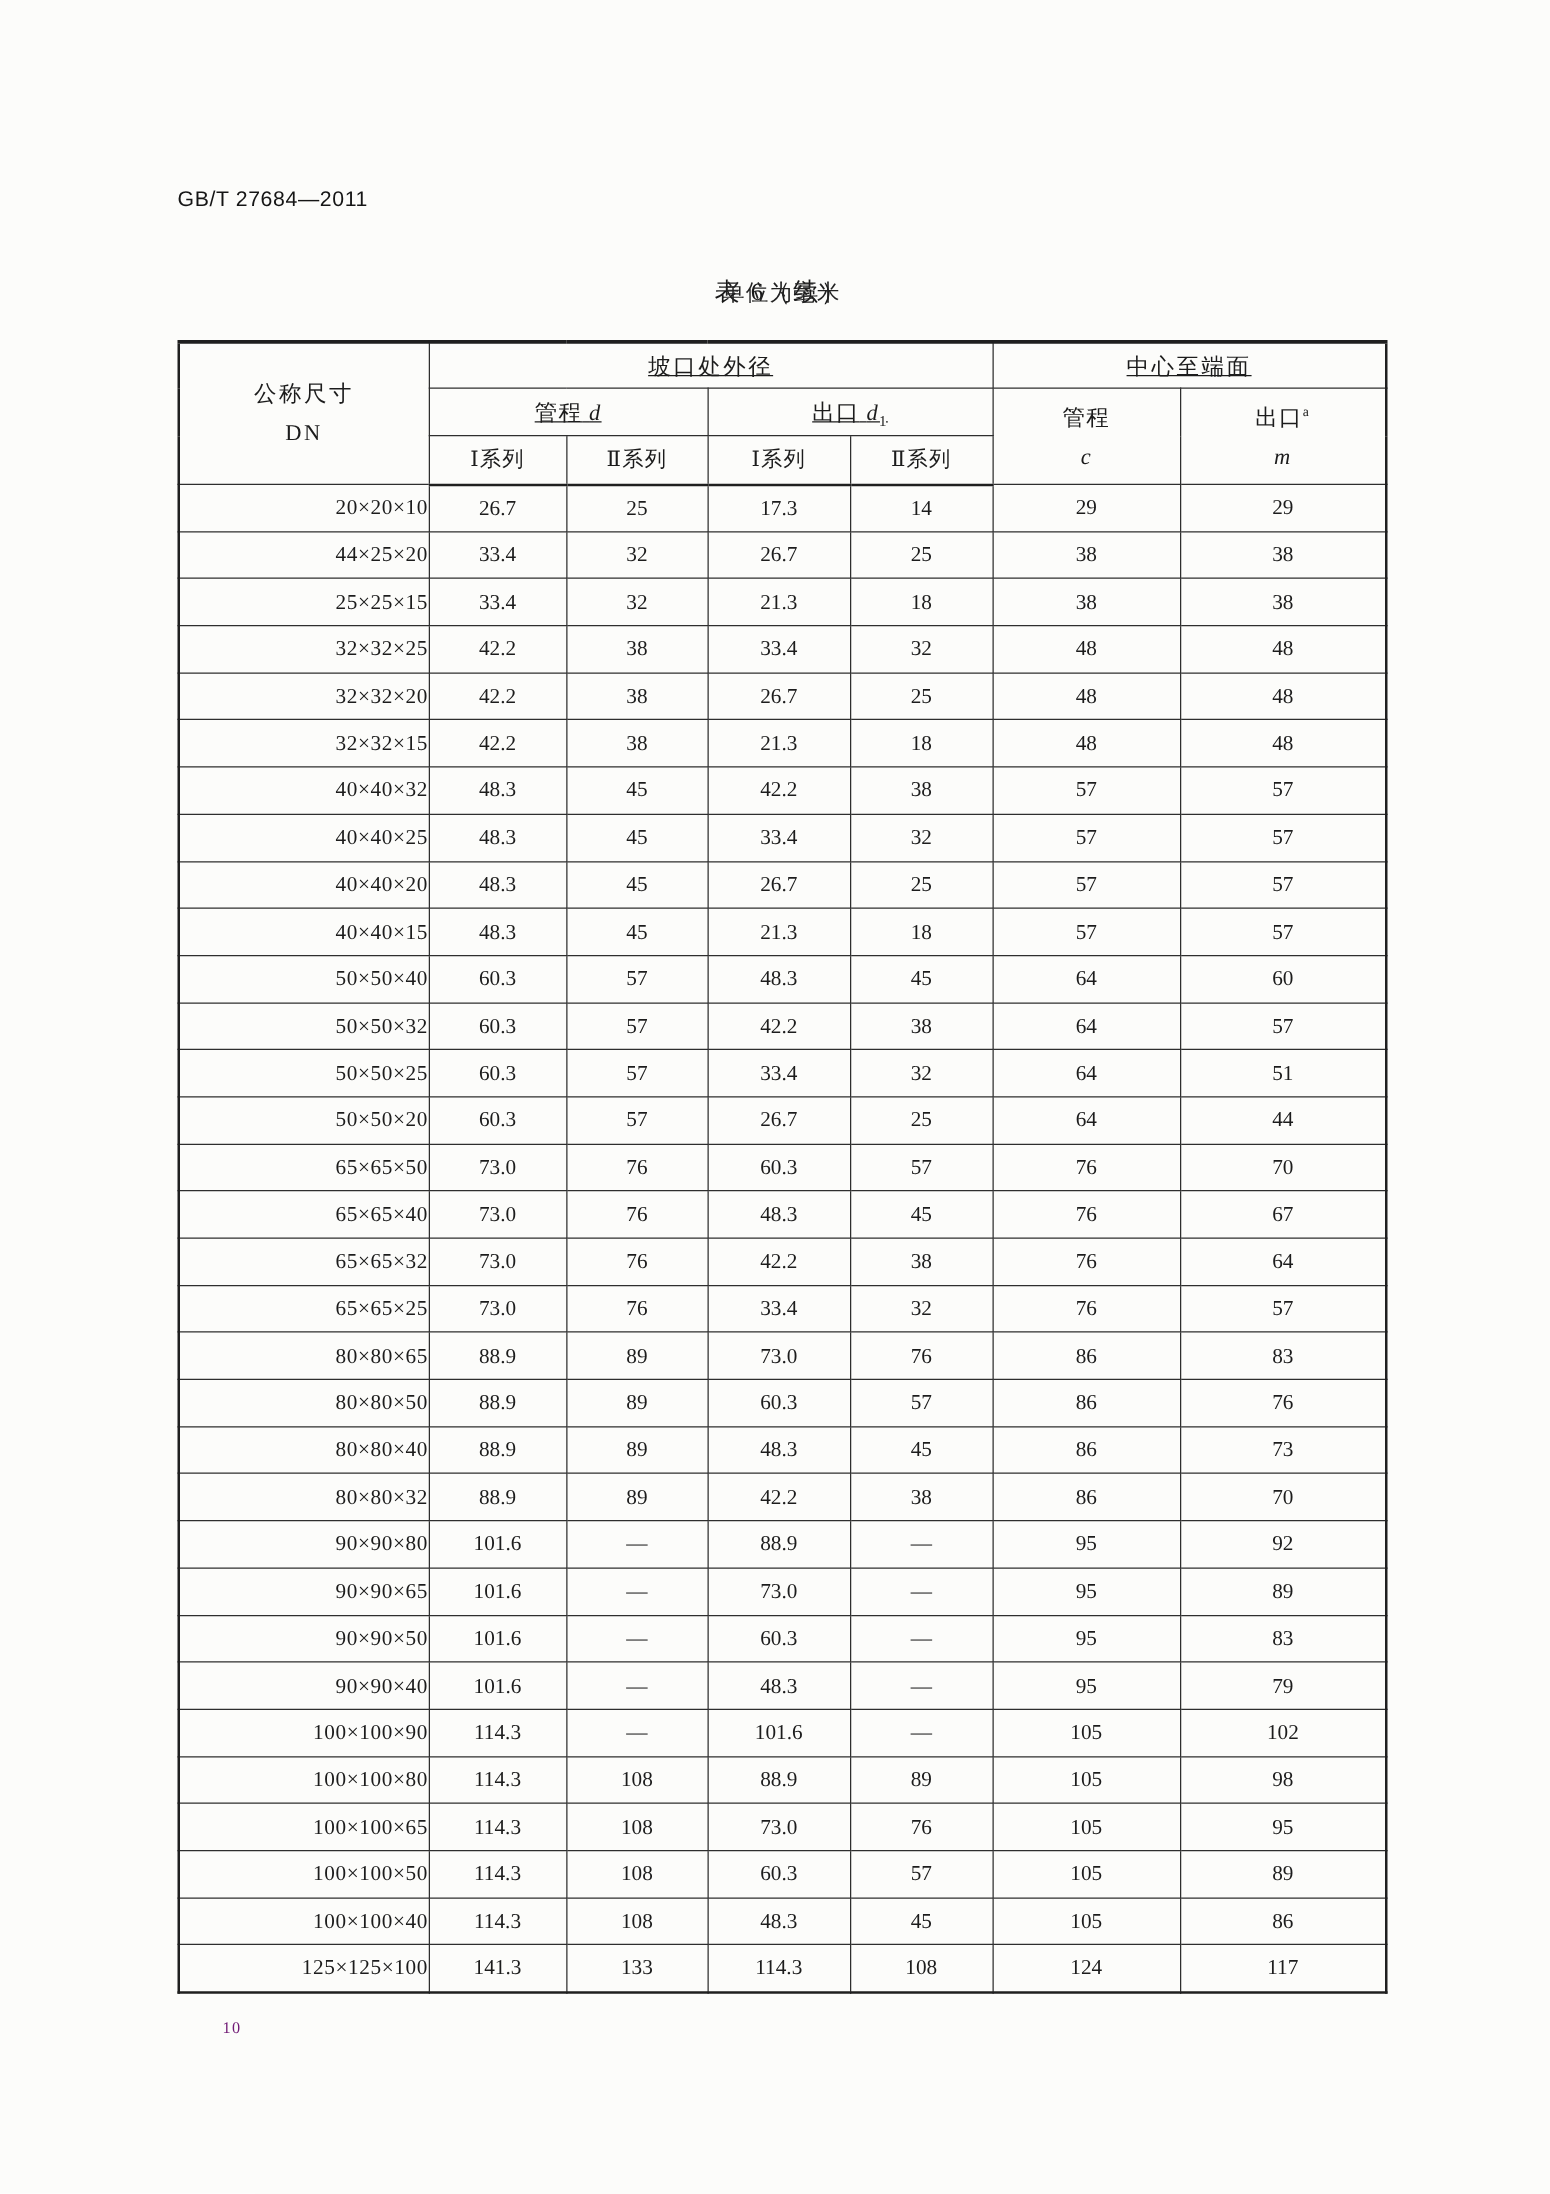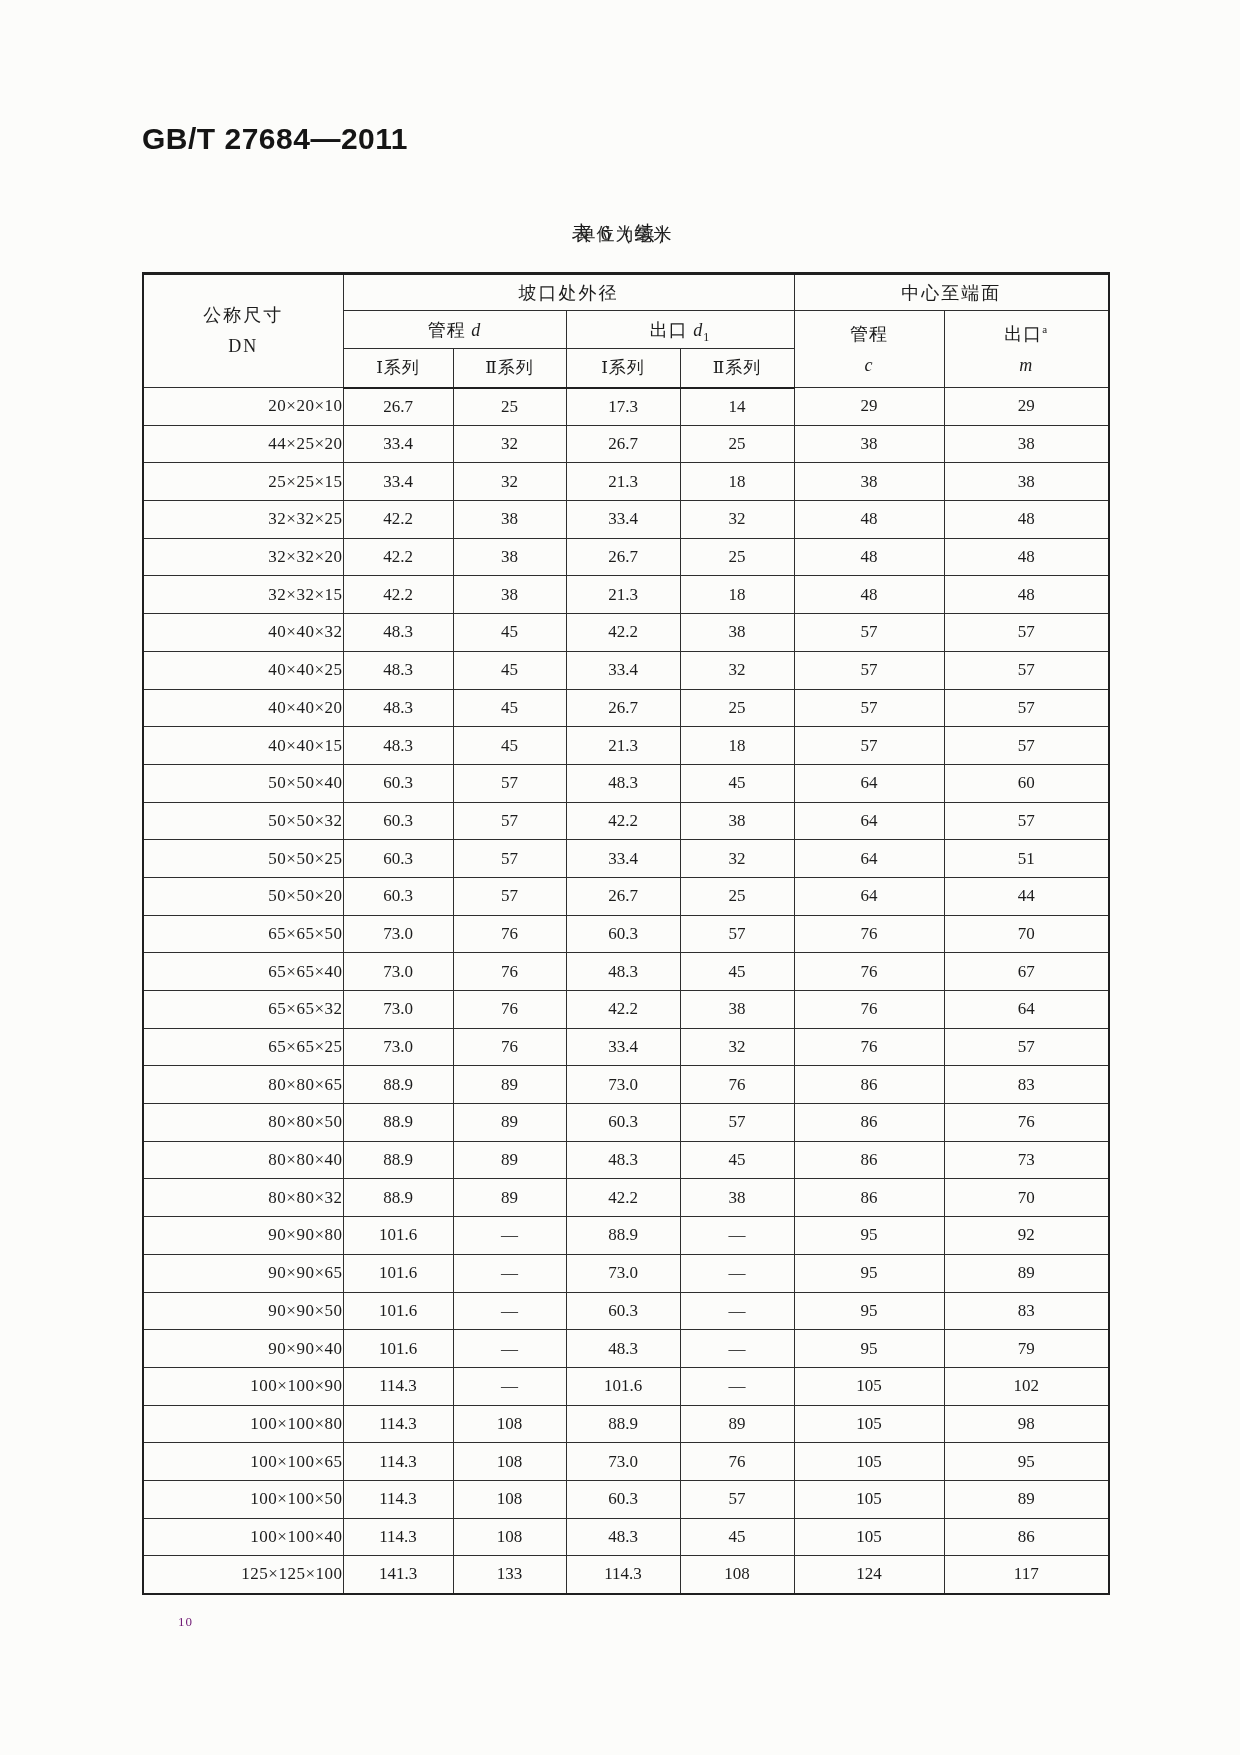--- a/index.html
+++ b/index.html
@@ -6,23 +6,23 @@
   html,body { background:#ffffff; }
   .page {
     position:relative;
     width:1240px; height:1755px;
     background:#fcfcfa;
     font-family:"Liberation Serif","DejaVu Serif",serif;
     color:#1e1e1e;
     overflow:hidden;
   }
   .doc-number {
-    position:absolute; left:142px; top:122px;
+    position:absolute; left:142px; top:150px;
     font-family:"Liberation Sans","DejaVu Sans",sans-serif;
-    font-weight:700; font-size:30px; letter-spacing:0.5px;
+    font-weight:400; font-size:17px; letter-spacing:0.5px;
     color:#151515;
   }
   .caption-title {
     position:absolute; left:142px; top:220px; width:966px;
     text-align:center; font-weight:400; font-size:20px;
     letter-spacing:2px; color:#181818;
   }
   .units-label {
     position:absolute; left:142px; top:222px; width:966px;
     text-align:center; font-size:18px; color:#222;
@@ -37,21 +37,21 @@
     border:1px solid #2e2e2e;
     text-align:center; vertical-align:middle;
     font-weight:400; font-size:17px; color:#1c1c1c;
     padding:0;
   }
   
   table.dim-table { border:2px solid #1f1f1f; border-top:3px solid #1f1f1f; }
   thead tr.h1 th { height:37px; font-size:18px; letter-spacing:2px; }
   thead tr.h2 th { height:38px; font-size:18px; letter-spacing:1px; }
   thead tr.h3 th { height:39px; font-size:17px; letter-spacing:1px; }
-  th.dbl { border-bottom:3px double #2a2a2a; }
+  th.dbl { border-bottom:3px double #2a2a2a;text-decoration:underline; }
   thead th { border-bottom-color:#2a2a2a; }
   thead tr.h3 th, th.vspan { border-bottom:2px solid #1f1f1f; }
   th.dn-head { letter-spacing:2px; font-size:18px; line-height:1.7; }
   th.vspan .sym { margin-top:9px; }
   tbody td { height:37.7px; }
   tbody td.dn-cell { letter-spacing:0.5px;text-align:right; }
   i.sym-i { font-style:italic; font-family:"Liberation Serif","DejaVu Serif",serif; }
   sup.fn { font-size:11px; vertical-align:super; line-height:0; }
   sub.sb { font-size:12px; vertical-align:sub; line-height:0; }
   .page-number {

